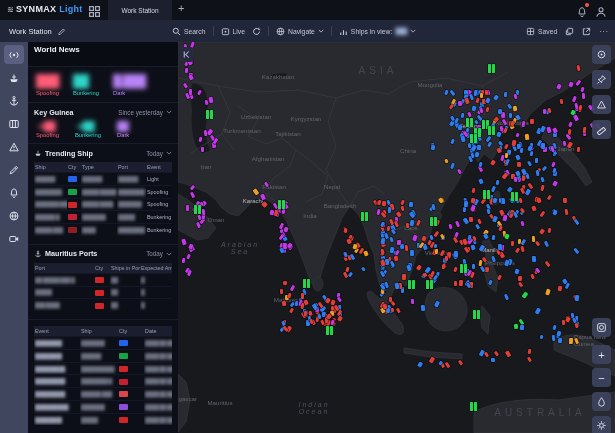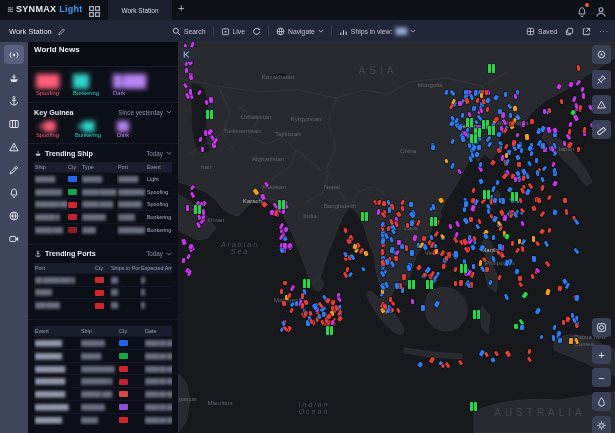--- a/index.html
+++ b/index.html
@@ -355,21 +355,21 @@
             </tbody>
           </table>
       </div>
 
       <div class="sec" style="margin-top:4px;">
         <div class="sec-head">
           <svg class="sicon" viewBox="0 0 12 12" fill="none" stroke="currentColor" stroke-width="1">
               <circle cx="6" cy="2.6" r="1.1"></circle>
               <path d="M6 3.7 V10 M3.9 5.3 H8.1 M2.3 7.2 A3.8 3.8 0 0 0 9.7 7.2"></path>
             </svg>
-          <span class="t">Trending Ports</span>
+          <span class="t">Mauritius Ports</span>
           <span class="rng">
               <span>Today</span>
             <svg class="chev" viewBox="0 0 8 5" fill="none" stroke="currentColor" stroke-width="1.1">
                 <path d="M1 1 L4 4 L7 1"></path>
               </svg>
             </span>
         </div>
         <table class="tbl" id="tp-table">
             <tbody>
               <tr>

